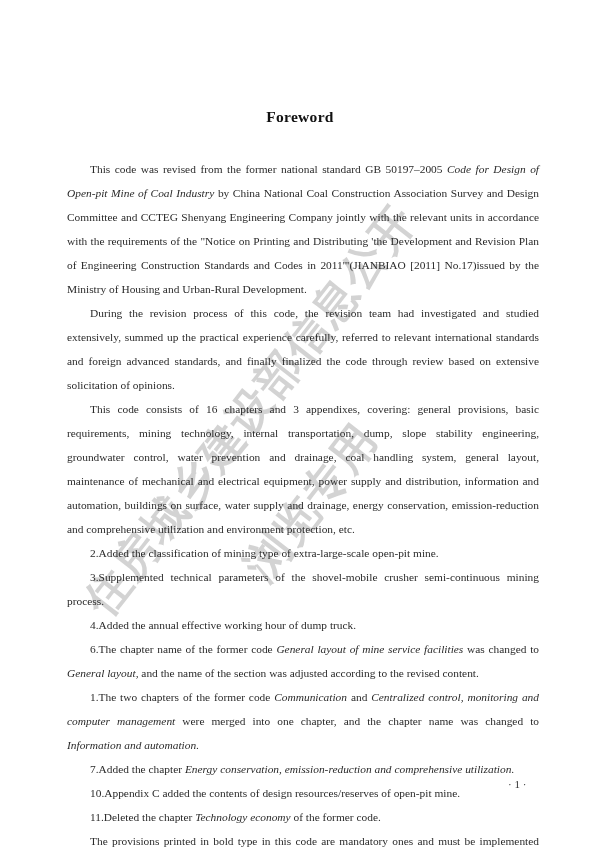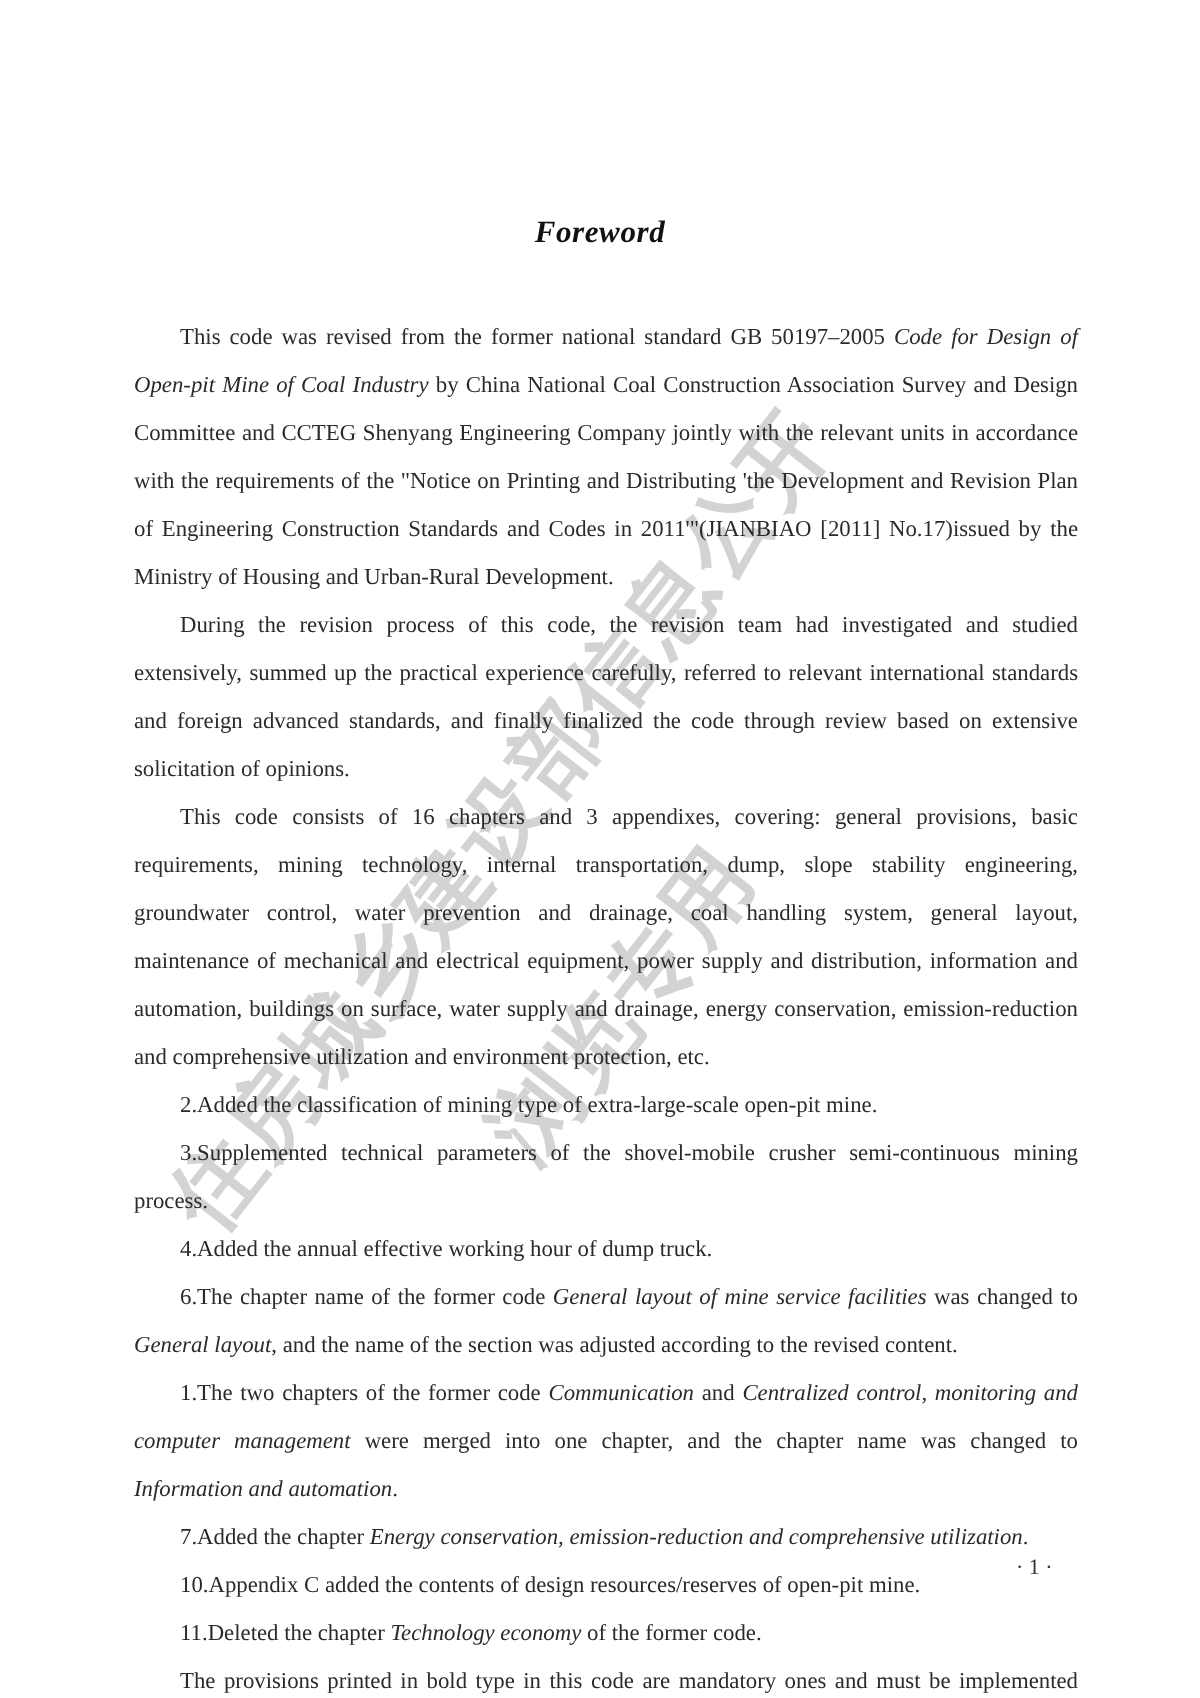--- a/index.html
+++ b/index.html
@@ -5,21 +5,21 @@
   html, body { margin: 0; padding: 0; }
   body {
     width: 600px; height: 849px; background: #ffffff;
     position: relative; overflow: hidden;
     font-family: "Liberation Serif", "DejaVu Serif", serif;
     color: #2a2a2a;
   }
   .page { position: absolute; left: 0; top: 0; width: 600px; height: 849px; }
   .title {
     position: absolute; top: 108px; left: 0; width: 600px; text-align: center;
-    font-size: 15.5px; font-weight: bold; color: #111; letter-spacing: 0.3px; font-style: italic;
+    font-size: 15.5px; font-weight: bold; color: #111; letter-spacing: 0.3px;
   }
   .body {
     position: absolute; left: 67px; top: 157px; width: 472px;
     font-size: 11.4px; line-height: 24px; text-align: justify;
   }
   .body p { margin: 0; text-indent: 23px; }
   .body i { font-style: italic; }
   .pagenum {
     position: absolute; left: 508px; top: 778px; font-size: 11px; color: #333;
   }

